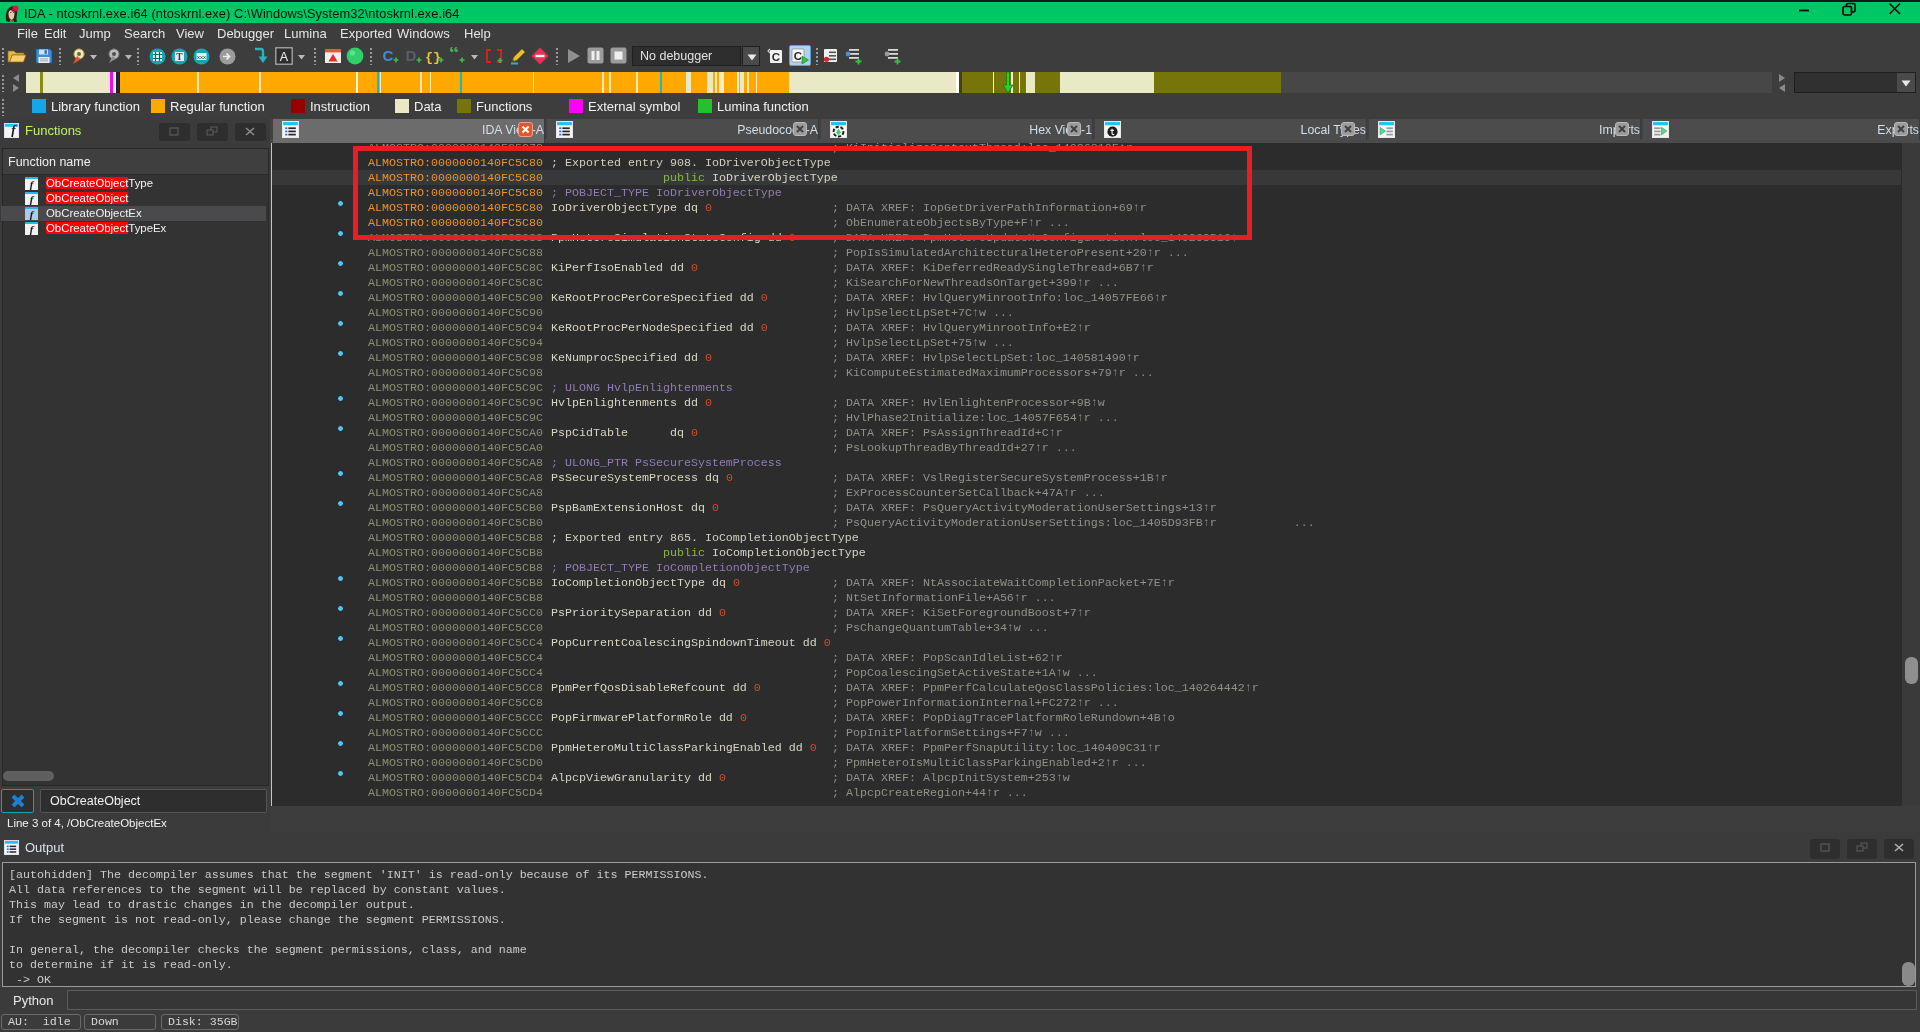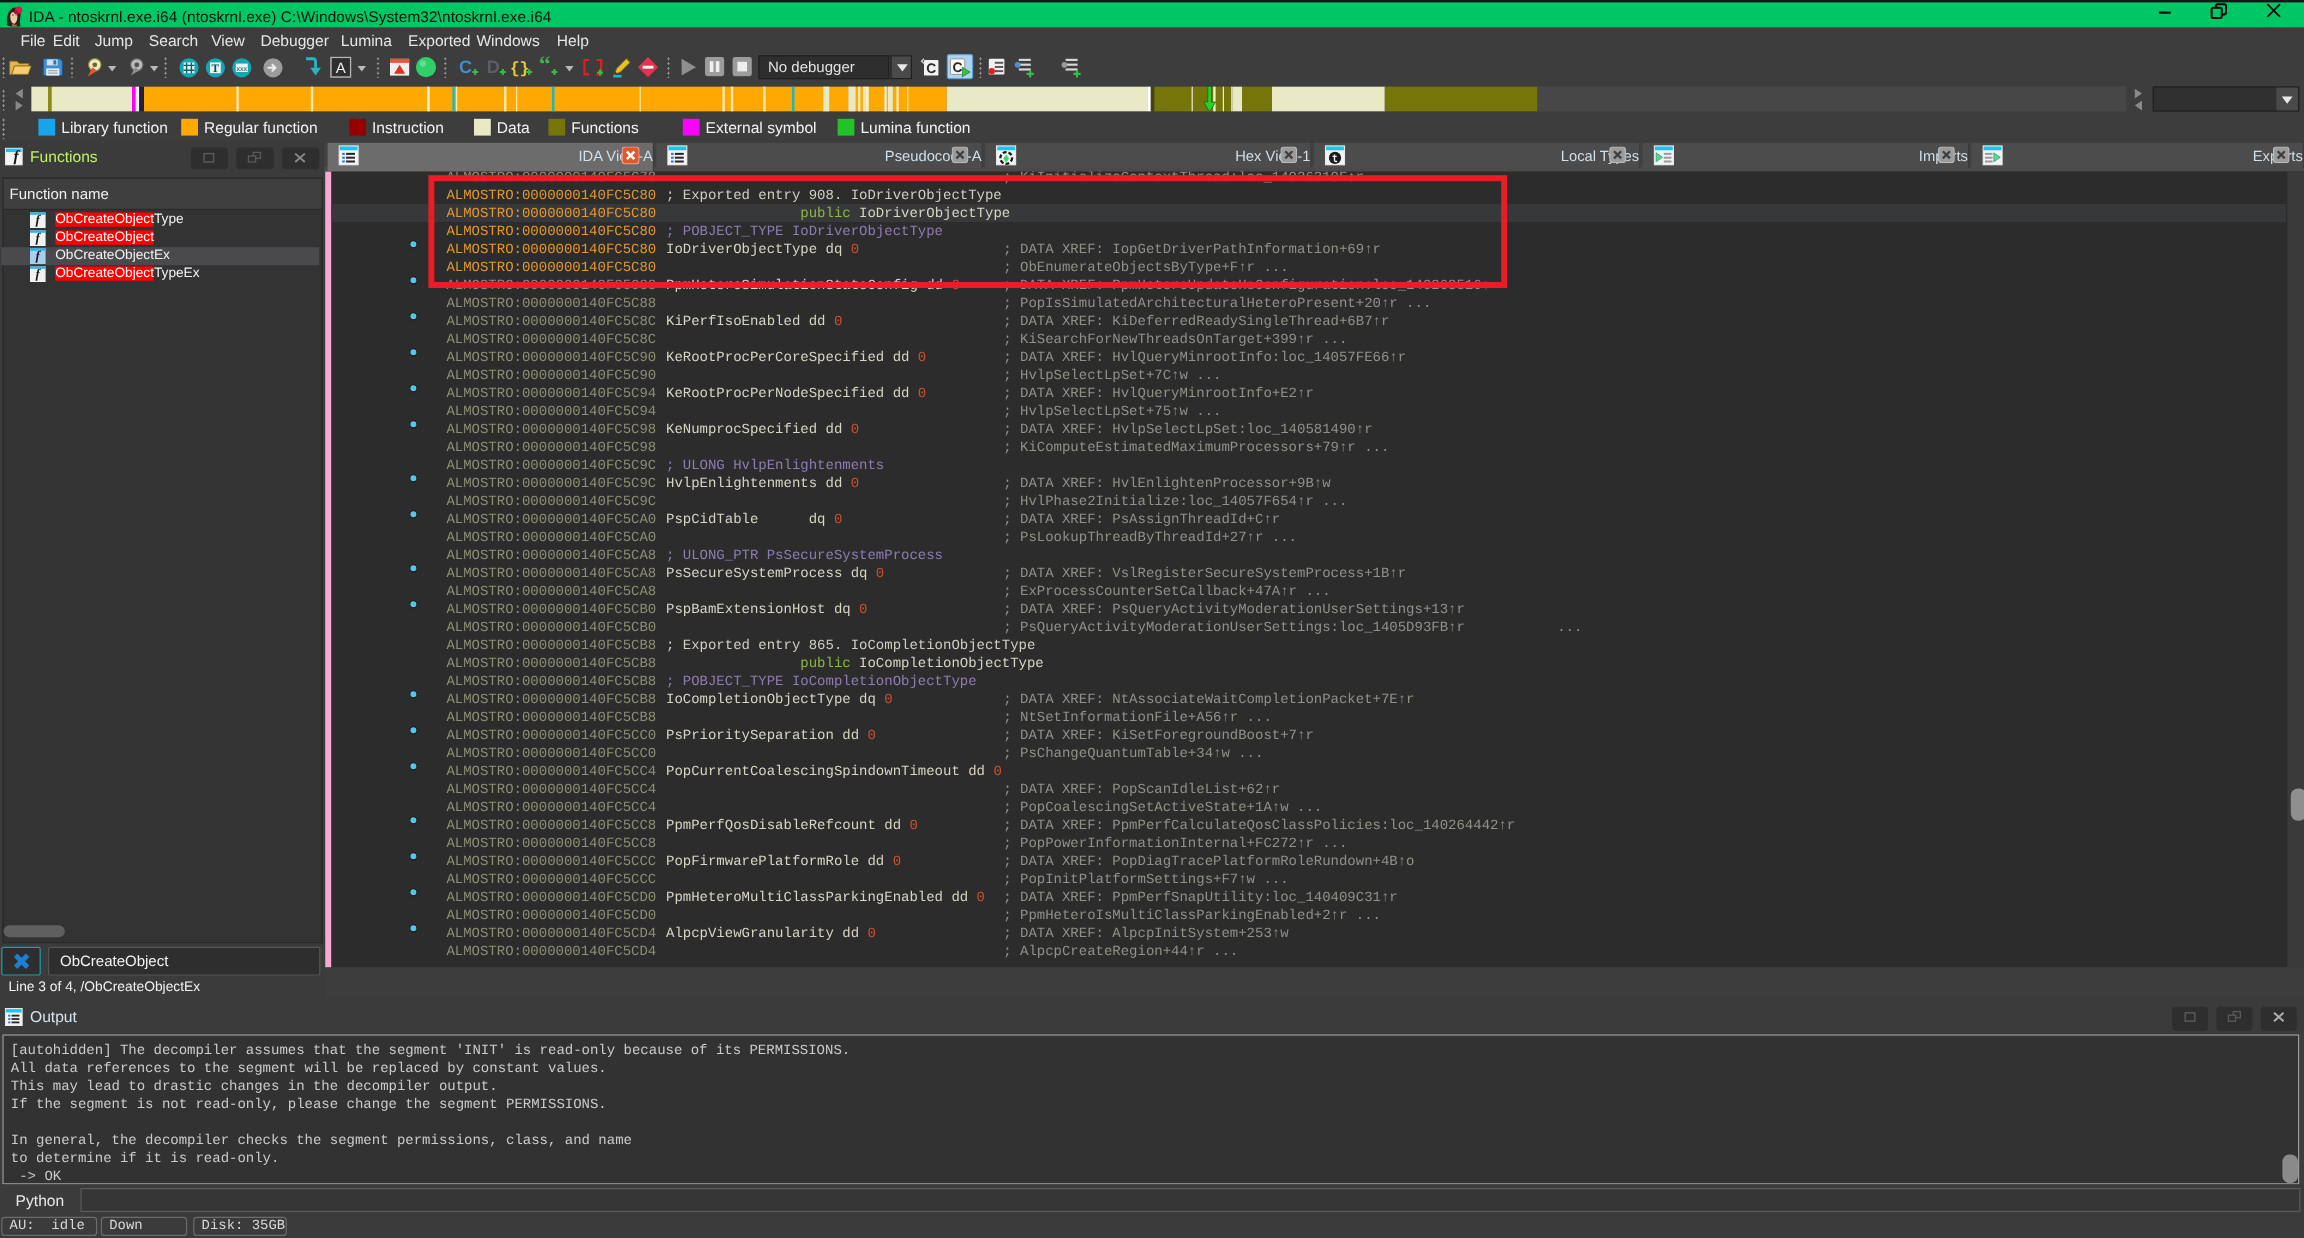--- a/index.html
+++ b/index.html
@@ -40,21 +40,21 @@
 .fcolhdr { position:absolute; left:0; top:0; width:265px; height:26px; background:#3f3f3f; border-bottom:1px solid #2a2a2a; color:#f0f0f0; font-size:12.5px; padding:6px 0 0 5px; }
 .frow { position:absolute; left:46px; height:15px; font-size:11.4px; color:#f2f2f2; line-height:15px; white-space:pre; }
 .fred { background:#fb0101; color:#fff; }
 .fic { position:absolute; width:13px; height:13px; border-top:2.5px solid #28b7e8; }
 .fft { position:absolute; width:13px; height:13px; font-family:"Liberation Serif",serif; font-style:italic; font-weight:bold; font-size:11px; color:#16161e; text-align:center; line-height:13px; }
 .hthumb { position:absolute; left:3px; top:628px; width:51px; height:10px; background:#5f5f5f; border-radius:5px; }
 .fsearch { position:absolute; left:1px; top:646px; width:33px; height:24px; border:1px solid #17a2a8; border-radius:2px; background:#2e2e2e; }
 .ffield { position:absolute; left:40px; top:646px; width:227px; height:24px; border:1px solid #555; border-radius:2px; background:#2e2e2e; color:#f2f2f2; font-size:12.5px; padding:4px 0 0 9px; }
 .fline { position:absolute; left:7px; top:674px; font-size:11.5px; color:#f2f2f2; }
 
-.code { position:absolute; left:271px; top:143px; width:1649px; height:663px; background:#2c2c2d; border-left:5px solid #f9a8d4; overflow:hidden; }
+.code { position:absolute; left:271px; top:143px; width:1649px; height:663px; background:#2c2c2d; border-left:1px solid #f9a8d4; overflow:hidden; }
 .code .hl { position:absolute; left:0; top:27px; width:1629px; height:15px; background:#36383a; }
 .ln { position:absolute; left:0; width:1629px; height:15px; line-height:15px; font-family:"Liberation Mono",monospace; font-size:11.67px; white-space:pre; }
 .ln .addr { position:absolute; left:96px; }
 .ln .body { position:absolute; left:279px;text-align:right; }
 .ln .cmt { position:absolute; left:560px; color:#8f9287; }
 .ab { color:#e6952f; } .ad { color:#8e8e74; }
 .nm { color:#d9d5c3;margin-top:20px; } .vl { color:#cb4f2b; } .kw { color:#8ab944; }
 .cb { color:#d2cec0; } .cp { color:#8f7cb2; }
 .dt { position:absolute; left:64.5px; top:-1.5px; width:7px; height:7px; border:1.5px solid #1d1d1d; border-radius:50%; background:#55c4ee; }
 .redrect { position:absolute; left:81px; top:3px; width:899px; height:94px; border:5px solid #e91d25; }

